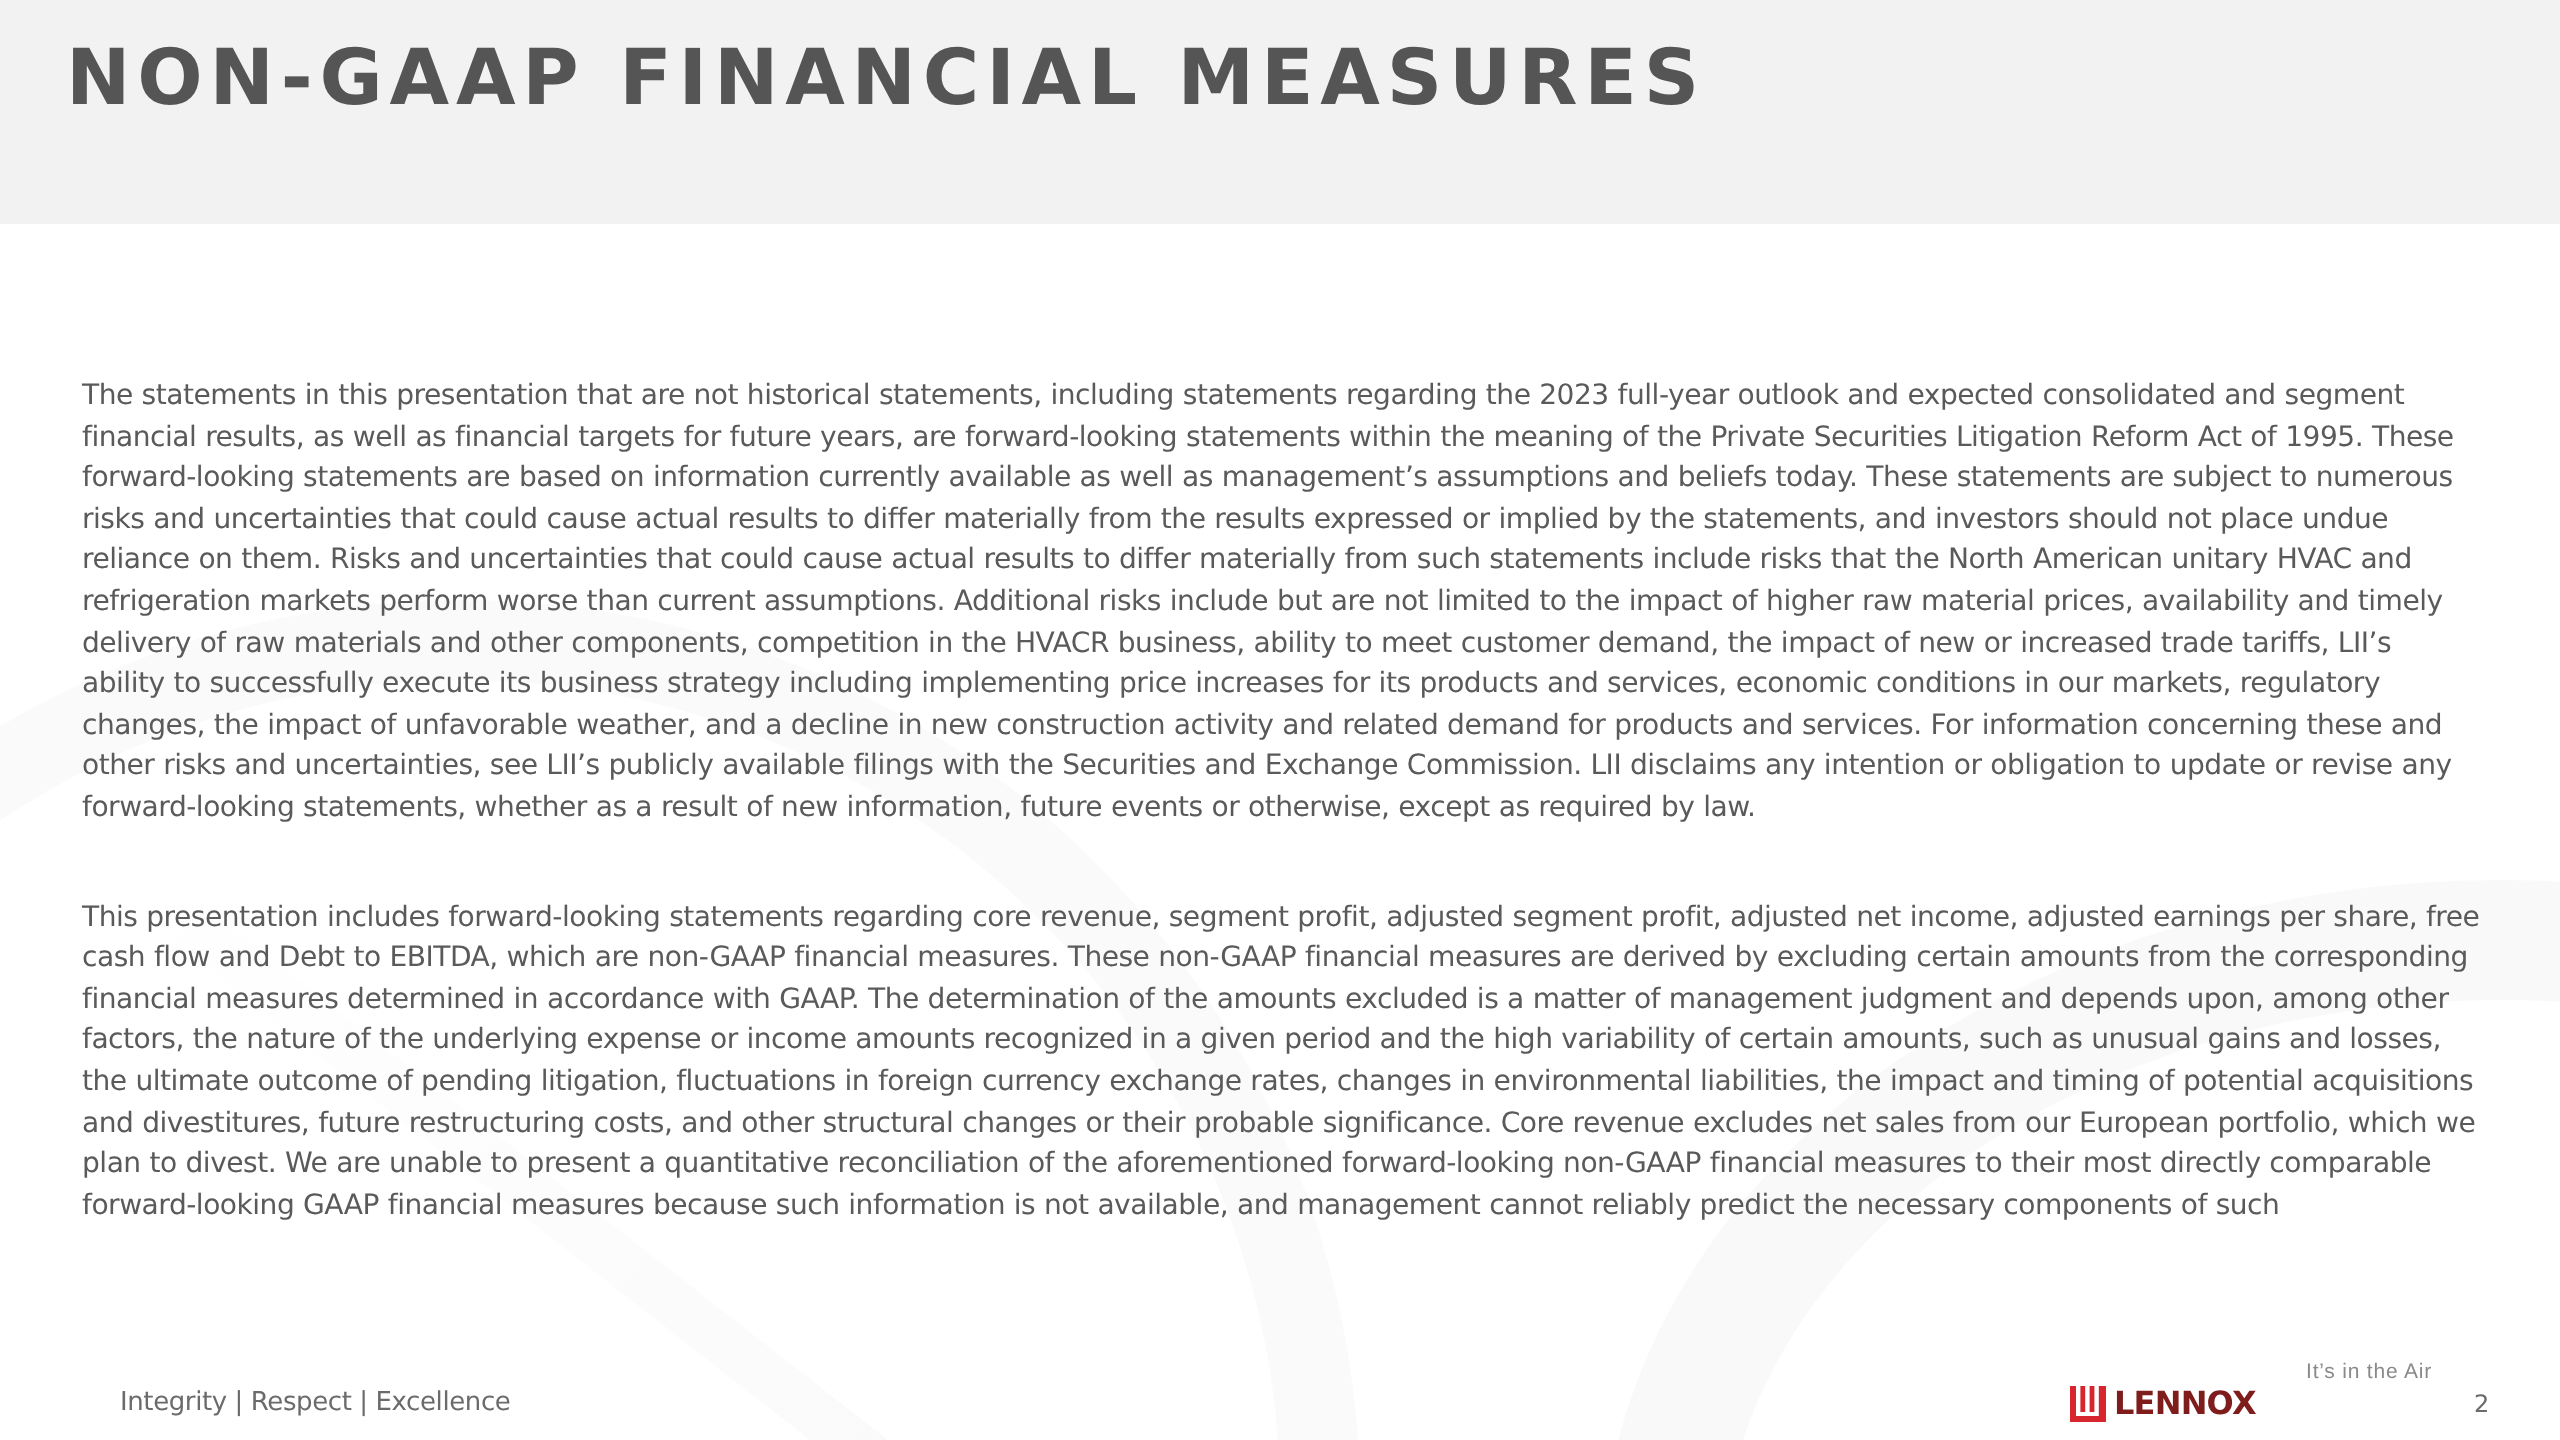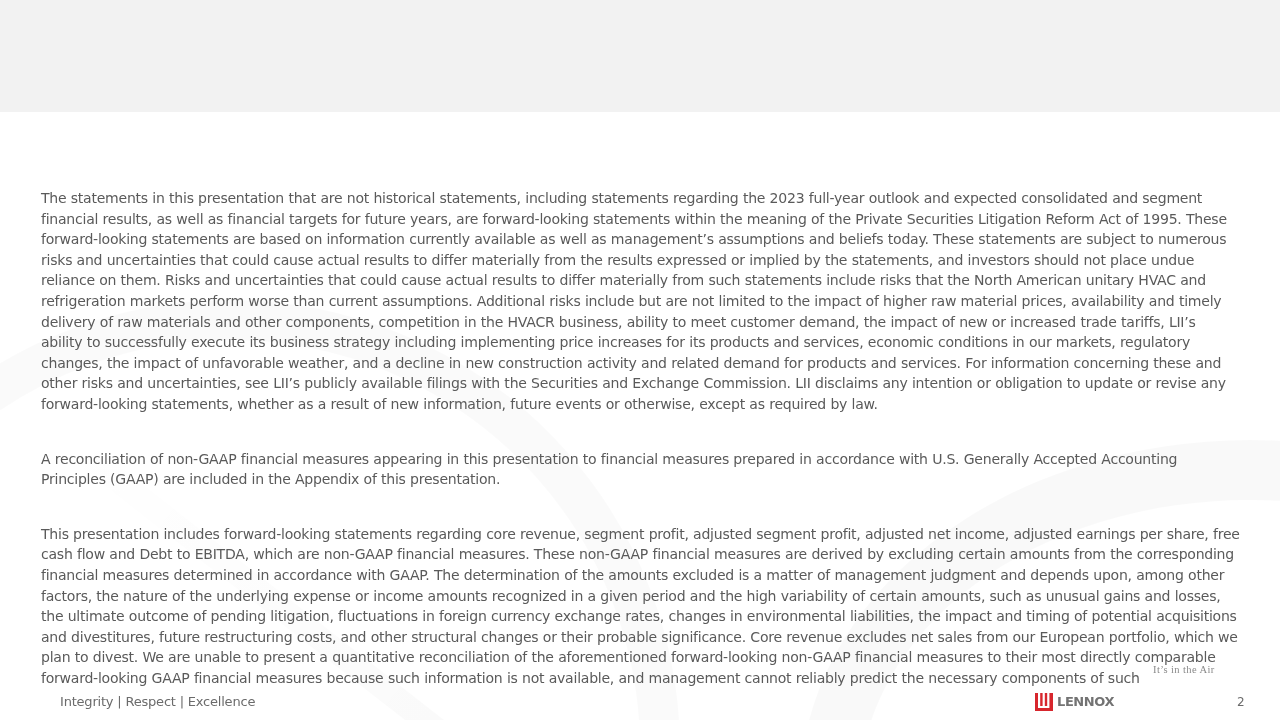--- a/index.html
+++ b/index.html
@@ -74,28 +74,28 @@
       position: absolute; left: 1035px; top: 693px;
       display: flex; align-items: center;
     }
     .logo-mark {
       width: 18px; height: 18px; position: relative;
     }
     .logo-wordmark {
       margin-left: 4px;
       font-family: "DejaVu Sans", "Liberation Sans", sans-serif;
       font-weight: bold;
-      font-size: 13px;
+      font-size: 16px;
       letter-spacing: -0.4px;
-      color: #737373;
+      color: #7f1d1d;
       line-height: 18px;
     }
     .tagline {
-      position: absolute; left: 1153px; top: 664px;
-      font-family: Liberation Serif, serif;
+      position: absolute; left: 1153px; top: 680px;
+      font-family: Liberation Sans, sans-serif;
       font-size: 10.5px;
       color: #8a8a8a;
       letter-spacing: 0.4px;
     }
     .page-number {
       position: absolute; left: 1237px; top: 695px;
       font-family: "DejaVu Sans", "Liberation Sans", sans-serif;
       font-size: 12px;
       color: #6b6b6b;
     }
@@ -103,26 +103,26 @@
 </head>
 <body>
 
 <div class="slide">
   <div class="swoosh swoosh-left"></div>
   <div class="swoosh swoosh-right"></div>
   <div class="swoosh-band"></div>
 
   <div class="header">
     <h1 class="title">
+      <span>NON-GAAP FINANCIAL MEASURES</span>
     </h1>
   </div>
 
   <div class="body">
     <p class="para">The statements in this presentation that are not historical statements, including statements regarding the 2023 full-year outlook and expected consolidated and segment financial results, as well as financial targets for future years, are forward-looking statements within the meaning of the Private Securities Litigation Reform Act of 1995. These forward-looking statements are based on information currently available as well as management’s assumptions and beliefs today. These statements are subject to numerous risks and uncertainties that could cause actual results to differ materially from the results expressed or implied by the statements, and investors should not place undue reliance on them. Risks and uncertainties that could cause actual results to differ materially from such statements include risks that the North American unitary HVAC and refrigeration markets perform worse than current assumptions. Additional risks include but are not limited to the impact of higher raw material prices, availability and timely delivery of raw materials and other components, competition in the HVACR business, ability to meet customer demand, the impact of new or increased trade tariffs, LII’s ability to successfully execute its business strategy including implementing price increases for its products and services, economic conditions in our markets, regulatory changes, the impact of unfavorable weather, and a decline in new construction activity and related demand for products and services. For information concerning these and other risks and uncertainties, see LII’s publicly available filings with the Securities and Exchange Commission. LII disclaims any intention or obligation to update or revise any forward-looking statements, whether as a result of new information, future events or otherwise, except as required by law.</p>
-    <p class="para">A reconciliation of non-GAAP financial measures appearing in this presentation to financial measures prepared in accordance with U.S. Generally Accepted Accounting Principles (GAAP) are included in the Appendix of this presentation.</p>
     <p class="para">This presentation includes forward-looking statements regarding core revenue, segment profit, adjusted segment profit, adjusted net income, adjusted earnings per share, free cash flow and Debt to EBITDA, which are non-GAAP financial measures. These non-GAAP financial measures are derived by excluding certain amounts from the corresponding financial measures determined in accordance with GAAP. The determination of the amounts excluded is a matter of management judgment and depends upon, among other factors, the nature of the underlying expense or income amounts recognized in a given period and the high variability of certain amounts, such as unusual gains and losses, the ultimate outcome of pending litigation, fluctuations in foreign currency exchange rates, changes in environmental liabilities, the impact and timing of potential acquisitions and divestitures, future restructuring costs, and other structural changes or their probable significance. Core revenue excludes net sales from our European portfolio, which we plan to divest.  We are unable to present a quantitative reconciliation of the aforementioned forward-looking non-GAAP financial measures to their most directly comparable forward-looking GAAP financial measures because such information is not available, and management cannot reliably predict the necessary components of such</p>
   </div>
 
   <div class="footer-left">Integrity | Respect | Excellence</div>
 
   <div class="logo">
     <svg class="logo-mark" width="18" height="18" viewBox="0 0 18 18">
       <rect x="0" y="0" width="18" height="18" fill="#d7262d"></rect>
       <rect x="3" y="0" width="2.2" height="13" fill="#ffffff"></rect>
       <rect x="7.6" y="0" width="2.2" height="13" fill="#ffffff"></rect>

